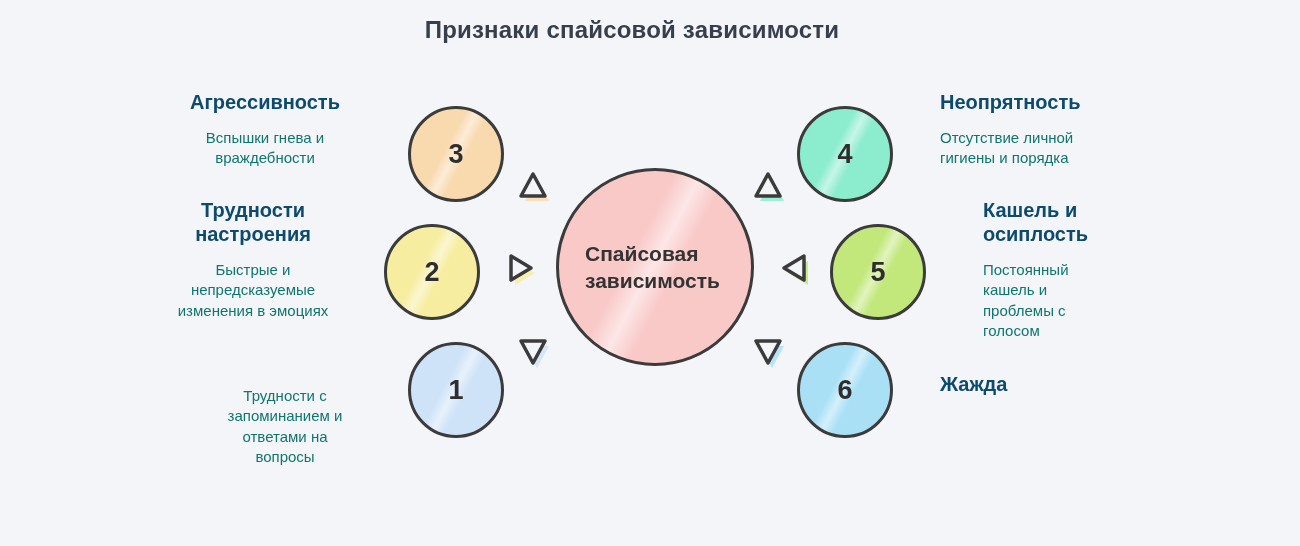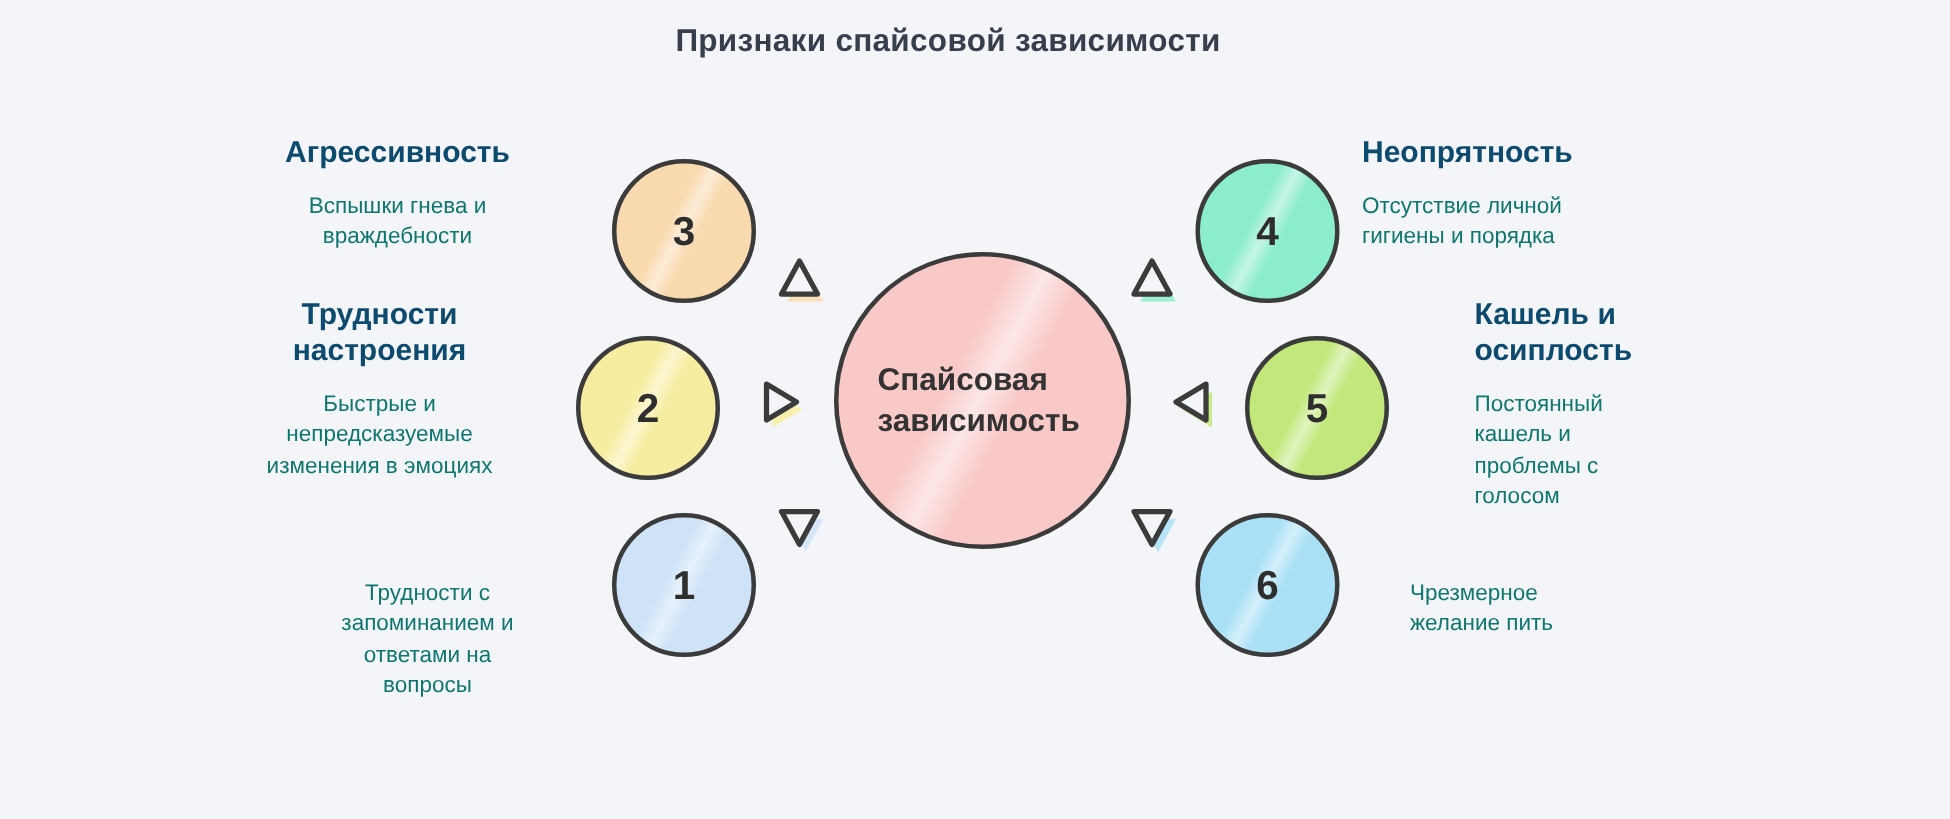--- a/index.html
+++ b/index.html
@@ -2,21 +2,21 @@
 <html><head>
 <meta charset="utf-8">
 <style>
   html,body{margin:0;padding:0;}
   body{font-family:"Liberation Sans","DejaVu Sans",sans-serif;background:#f4f5f9;}
   .canvas{
     position:relative;width:1300px;height:546px;background:#f4f5f9;overflow:hidden;
   }
   .title{
     position:absolute;top:16px;left:0;width:1264px;text-align:center;
-    font-size:21px;font-weight:bold;color:#383f4c;letter-spacing:.2px;
+    font-size:24px;font-weight:bold;color:#383f4c;letter-spacing:.2px;
   }
   
   .center-circle{
     position:absolute;left:556px;top:168px;width:198px;height:198px;
     border:3px solid #3b3b3b;border-radius:50%;box-sizing:border-box;
     display:flex;align-items:center;justify-content:center;text-align:left;
     font-size:21px;font-weight:bold;color:#333;padding:0 26px;line-height:1.3;
     background-image:linear-gradient(118deg, rgba(255,255,255,0) 40%, rgba(255,255,255,.55) 49%, rgba(255,255,255,0) 58%);
   }
   
@@ -37,21 +37,21 @@
   .arrow .shadow{opacity:.85;}
   
   .block{position:absolute;}
   .block.left{text-align:center;}
   .block.right{text-align:left;}
   .heading{font-size:20px;font-weight:bold;color:#0c4a6e;line-height:1.2;}
   .desc{margin-top:14px;font-size:15px;color:#0f766e;line-height:1.36;}
   .bA{left:180px;top:90px;width:170px;}
   .bB{left:175px;top:198px;width:156px;}
   .bC{left:217px;top:372px;width:136px;}
-  .bD{left:908px;top:90px;width:170px;}
+  .bD{left:940px;top:90px;width:170px;}
   .bE{left:983px;top:198px;width:120px;}
   .bF{left:940px;top:372px;width:130px;}
 </style>
 </head>
 <body>
 
 <div class="canvas">
 
   <div class="title">Признаки спайсовой зависимости</div>
 
@@ -116,16 +116,16 @@
 
   <div class="block right bD">
     <div class="heading">Неопрятность</div>
     <div class="desc">Отсутствие личной гигиены и порядка</div>
   </div>
   <div class="block right bE">
     <div class="heading">Кашель и осиплость</div>
     <div class="desc">Постоянный кашель и проблемы с голосом</div>
   </div>
   <div class="block right bF">
-    <div class="desc">Чрезмерное желание пить</div>
+    <div class="heading">Жажда</div>
   </div>
 
 </div>
 
 </body></html>

